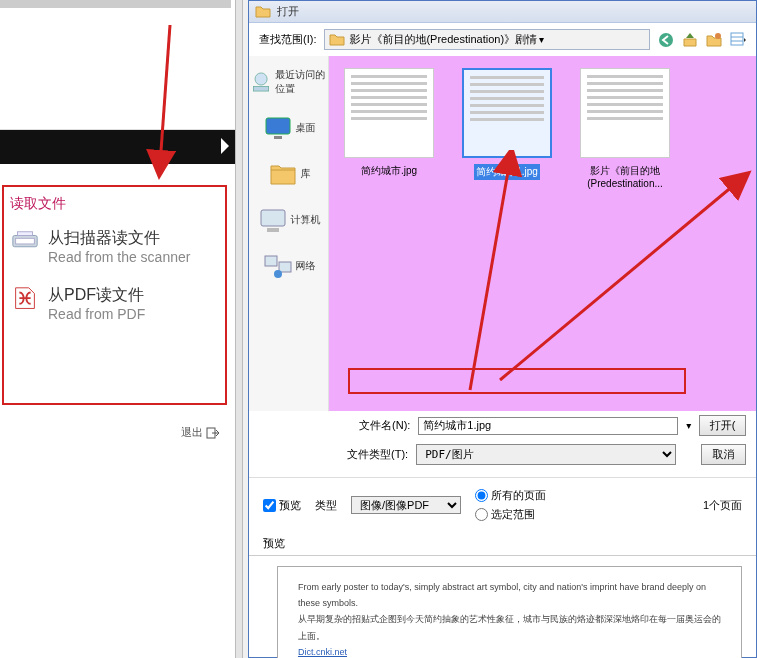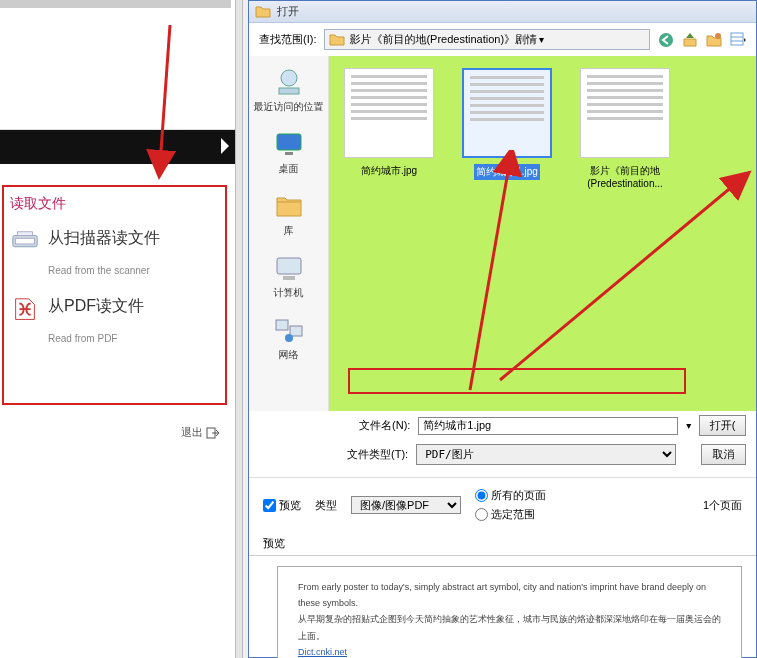--- a/index.html
+++ b/index.html
@@ -9,44 +9,44 @@
 .left-top { height: 130px; background: #fff; border-bottom: 1px solid #ddd; }
 .left-top-border { position: absolute; top: 0; left: 0; right: 4px; height: 8px; background: #ccc; }
 .left-black-bar { position: absolute; left: 0; top: 130px; width: 235px; height: 34px; background: #111; }
 .chevron-right { position: absolute; right: 6px; top: 8px; width: 0; height: 0; border-top: 8px solid transparent; border-bottom: 8px solid transparent; border-left: 8px solid #fff; }
 
 .read-box { position: absolute; left: 2px; top: 185px; width: 225px; height: 220px; border: 2px solid #d32020; background: #fff; padding: 8px 6px; }
 .read-title { font-size: 14px; color: #be185d; margin-bottom: 15px; }
 .read-item { display: flex; align-items: flex-start; margin-bottom: 20px; }
 .read-icon { width: 30px; height: 28px; margin-right: 8px; flex-shrink: 0; }
 .read-text .zh { font-size: 16px; color: #333; }
-.read-text .en { font-size: 10px; color: #888; margin-top: 16px; }
+.read-text .en { font-size: 14px; color: #888; }
 
 .exit-row { position: absolute; left: 0; top: 425px; width: 230px; text-align: right; padding-right: 10px; font-size: 11px; color: #555; }
 .exit-row svg { vertical-align: middle; }
 
 .vline { position: absolute; left: 235px; top: 0; width: 8px; height: 658px; background: #e4e4e4; border-left: 1px solid #bbb; border-right: 1px solid #bbb; }
 
 .dialog { position: absolute; left: 248px; top: 0; width: 509px; height: 658px; background: #fff; border: 1px solid #4d78c0; }
 .title-bar { height: 22px; background: linear-gradient(#e8edf6, #d4deee); border-bottom: 1px solid #b5c7e2; display: flex; align-items: center; padding: 0 6px; font-size: 11px; color: #333; }
 .ti-icon { width: 16px; height: 16px; margin-right: 6px; }
 
 .range-row { display: flex; align-items: center; padding: 6px 10px; font-size: 11px; }
 .range-row label { margin-right: 8px; }
 .range-select { flex: 1; display: flex; align-items: center; border: 1px solid #a7b5cc; background: #f2f2f2; padding: 2px 4px; font-size: 11px; }
 .range-select svg { margin-right: 4px; }
 .range-drop { margin-left: 2px; font-size: 10px; }
 .range-toolbar { display: flex; gap: 8px; margin-left: 8px; }
 
 .body-row { display: flex; height: 355px; }
 .places-col { width: 80px; background: #f6f6f6; border-right: 1px solid #e0e0e0; display: flex; flex-direction: column; align-items: center; padding-top: 10px; gap: 14px; font-size: 10px; color: #333; }
-.place-item { display: flex; flex-direction: column; align-items: center; gap: 2px; cursor: pointer; }
+.place-item { display: flex; flex-direction: row; align-items: center; gap: 2px; cursor: pointer; }
 .place-item svg { width: 32px; height: 32px; }
 
-.file-area { flex: 1; background: #bef264; padding: 12px 10px; }
+.file-area { flex: 1; background: #f0abfc; padding: 12px 10px; }
 .thumbs { display: flex; gap: 18px; }
 .thumb { width: 100px; text-align: center; font-size: 10px; }
 .thumb-img { width: 90px; height: 90px; border: 1px solid #ccc; background: #fff; display: flex; flex-direction: column; padding: 6px; gap: 2px; margin: 0 auto; }
 .thumb-img.sel { border: 2px solid #3a82e6; background: #eaf3ff; }
 .thumb-line { height: 3px; background: #c9c9c9; margin-bottom: 2px; }
 .thumb-label { margin-top: 6px; }
 .thumb-label.sel { background: #3a82e6; color: #fff; padding: 1px 2px; display: inline-block; }
 
 .name-row { display: flex; align-items: center; padding: 4px 10px; font-size: 11px; gap: 8px; }
 .name-row label { width: 80px; text-align: right; }

